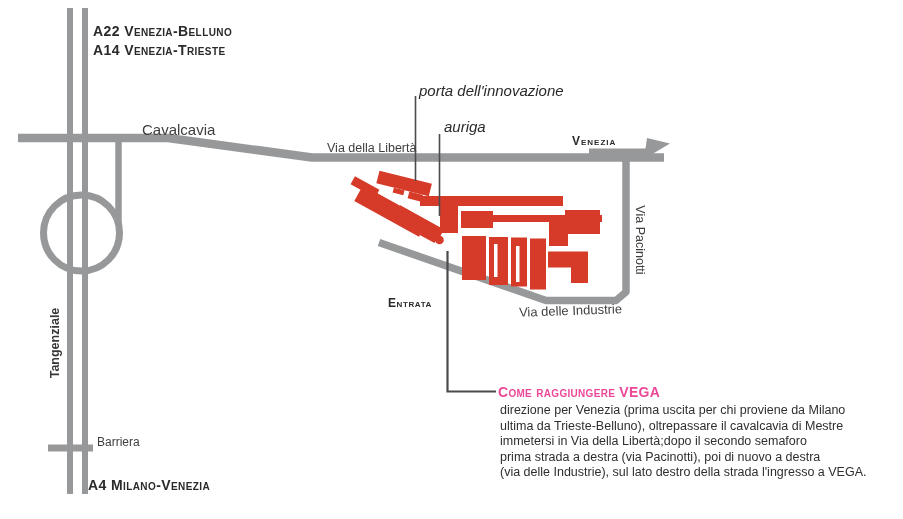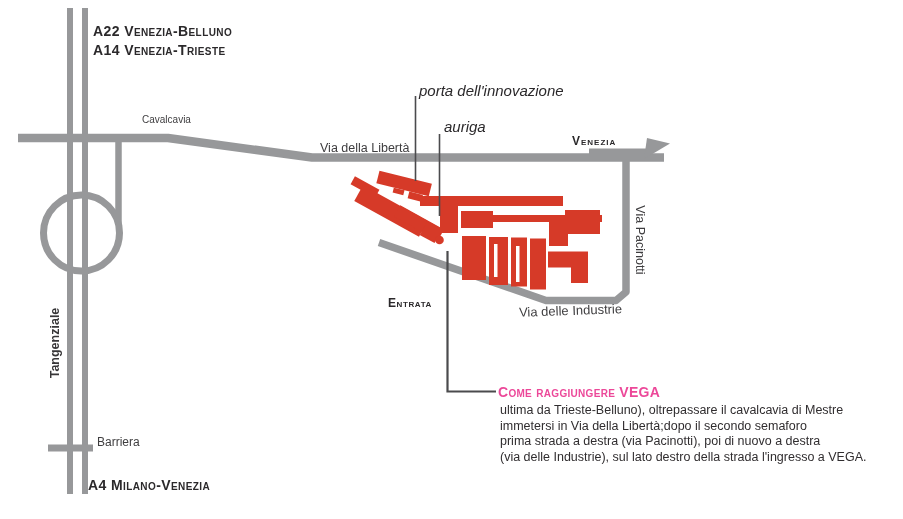--- a/index.html
+++ b/index.html
@@ -8,22 +8,22 @@
     background:#ffffff;
     font-family:"Liberation Sans","DejaVu Sans",sans-serif;
     color:#2e2c2e;
     padding-left:20px;
   }
   #map-svg{position:absolute;left:0;top:0;}
   .lbl{position:absolute;white-space:nowrap;}
   .hw{font-weight:bold;font-size:14px;font-variant:small-caps;letter-spacing:.4px;color:#2b292b;line-height:19px;}
   .exits{left:2px;top:70px;width:60px;text-align:right;font-weight:bold;font-size:11px;line-height:10.8px;color:#373638;}
   .road-lbl{font-size:12.5px;color:#3e3d3f;}
-  .cavalcavia{left:142px;top:114px;font-size:10px;}
-  .liberta{left:320px;top:141px;}
+  .cavalcavia{left:142px;top:121px;font-size:15px;}
+  .liberta{left:327px;top:141px;}
   .venezia{left:572px;top:134px;font-weight:bold;font-size:12px;font-variant:small-caps;letter-spacing:1px;color:#2b292b;}
   .italic-lbl{font-style:italic;font-size:15px;color:#2b292b;}
   .porta{left:419px;top:82px;}
   .auriga{left:444px;top:118px;}
   .entrata{left:388px;top:269px;font-weight:bold;font-size:12px;font-variant:small-caps;letter-spacing:.6px;color:#2b292b;margin-top:27px;}
   .industrie{left:519px;top:303px;font-size:13px;transform:rotate(-2deg);}
   .pacinotti{left:595px;top:233px;width:90px;text-align:center;transform:rotate(90deg);font-size:12.5px;}
   .tangenziale{left:10px;top:336px;width:90px;text-align:center;transform:rotate(-90deg);font-weight:bold;font-size:12.5px;color:#373638;}
   .barriera{left:97px;top:435px;font-size:12px;}
   .a4{left:88px;top:476px;}
@@ -109,19 +109,20 @@
 
   <div class="lbl entrata">Entrata</div>
   <div class="lbl road-lbl industrie">Via delle Industrie</div>
   <div class="lbl road-lbl pacinotti">Via Pacinotti</div>
   <div class="lbl tangenziale">Tangenziale</div>
   <div class="lbl road-lbl barriera">Barriera</div>
   <div class="lbl hw a4">A4 Milano-Venezia</div>
 
   <div class="lbl dir-title">Come raggiungere VEGA</div>
   <div class="lbl dir-body">
+    <div>direzione per Venezia (prima uscita per chi proviene da Milano</div>
     <div>ultima da Trieste-Belluno), oltrepassare il cavalcavia di Mestre</div>
     <div>immetersi in Via della Libertà;dopo il secondo semaforo</div>
     <div>prima strada  a destra (via Pacinotti), poi di nuovo a destra</div>
     <div>(via delle Industrie), sul lato destro della strada l'ingresso a VEGA.</div>
   </div>
 
 </div>
 
 </body></html>

